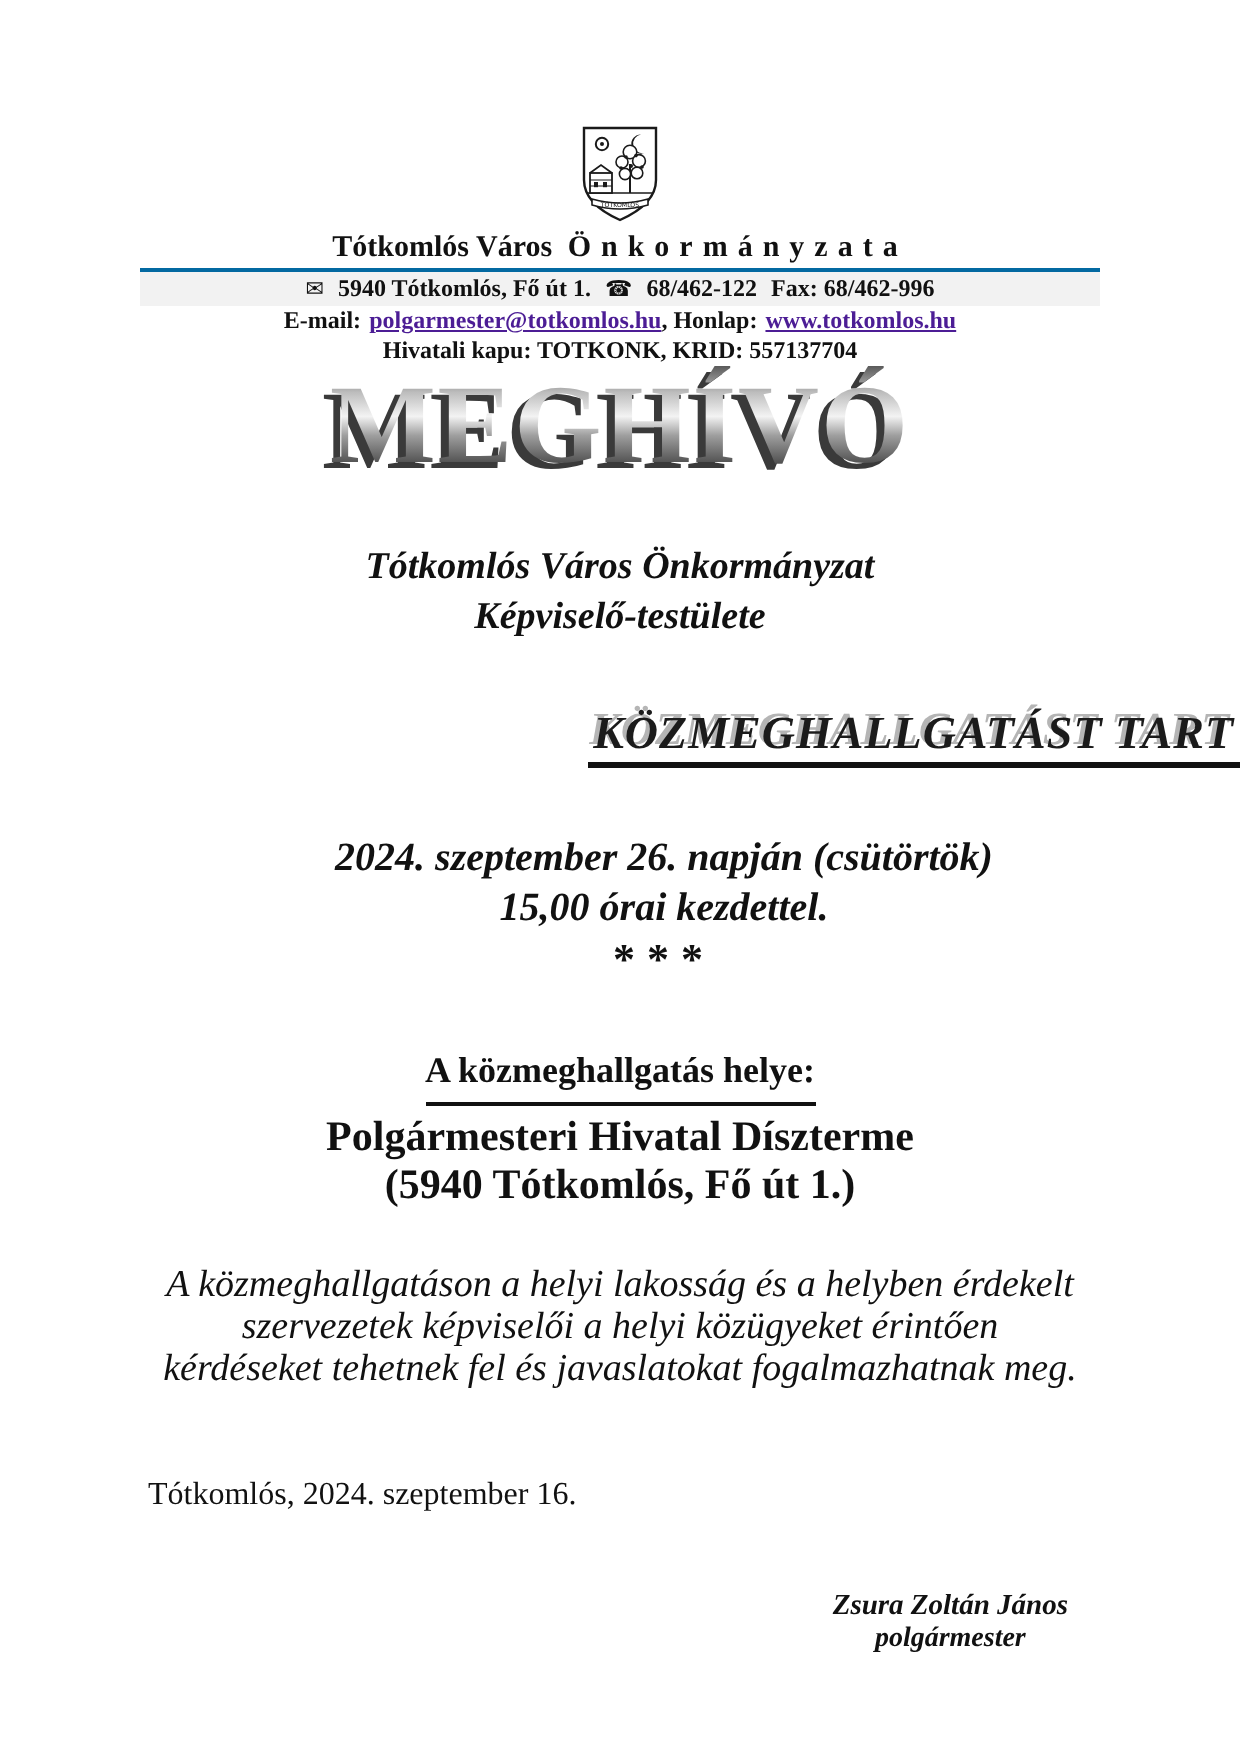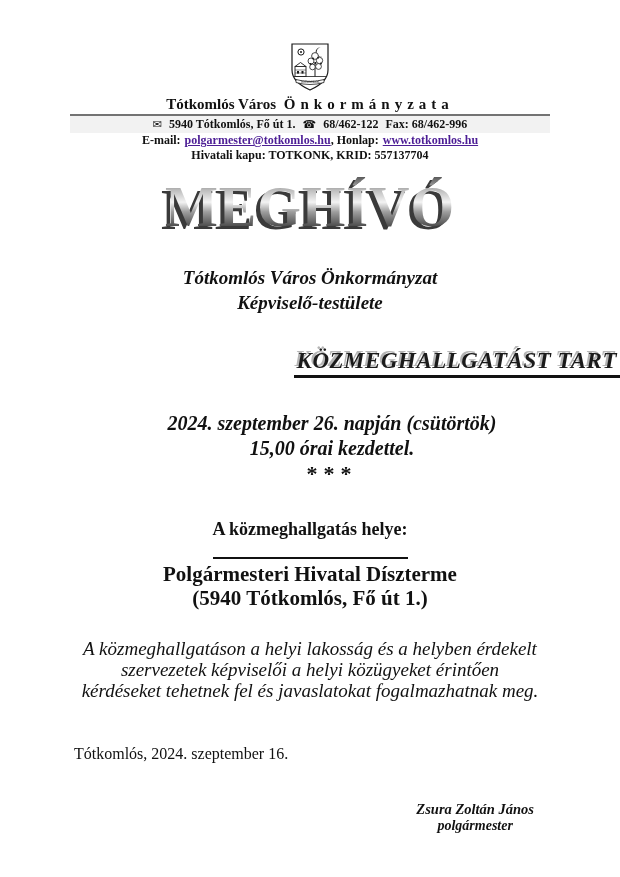--- a/index.html
+++ b/index.html
@@ -8,54 +8,54 @@
     width: 620px;
     height: 877px;
     margin: 0 auto;
     background: #ffffff;
     overflow: hidden;
     font-family: "Liberation Serif", serif;
     color: #111;
   }
 
   
-  .letterhead { padding-top: 42px; }
+  .letterhead { padding-top: 62px; }
   .coat { display: block; margin: 0 auto; height: 52px; width: 44px; }
   .org-name {
     text-align: center;
     font-weight: bold;
     font-size: 15px;
     line-height: 18px;
     margin-top: 1px;
     white-space: nowrap;
   }
   .org-name .spaced { letter-spacing: 5px; margin-left: 4px; }
 
   .contact-band { width: 480px; margin: 1px auto 0 auto; text-align: center; }
   .contact-row1 {
     background: #f2f2f2;
-    border-top: 2px solid #737373;
+    border-top: 2px solid #0369a1;
     font-weight: bold;
     font-size: 12px;
     line-height: 16px;
     white-space: nowrap;
   }
   .contact-row2, .contact-row3 {
     font-weight: bold;
     font-size: 12px;
     line-height: 15px;
     white-space: nowrap;
   }
   .glyph-icon { font-family: "DejaVu Sans", sans-serif; font-size: 11px; }
   .sp-r { margin-right: 4px; }
   .sp-l { margin-left: 4px; }
   .link { color: #4c1d95; text-decoration: underline; font-weight: bold; cursor: pointer; }
 
   
-  .meghivo-wrap { position: relative; height: 64px; margin-top: 14px; }
+  .meghivo-wrap { position: relative; height: 64px; }
   .meghivo-shadow, .meghivo-main {
     position: absolute; left: 0; right: 0; top: 0;
     text-align: center;
     font-weight: bold;
     font-size: 56px;
     line-height: 60px;
     letter-spacing: 1px;
     white-space: nowrap;
   }
   .meghivo-shadow { color: #3a3a3a; transform: translate(-4px, 3px); }
@@ -112,21 +112,21 @@
   }
 
   
   .location-block { margin-top: 34px; text-align: center; }
   .location-heading {
     display: inline-block;
     font-weight: bold;
     font-size: 18px;
     line-height: 20px;
     border-bottom: 2px solid #111;
-    padding-bottom: 18px;
+    padding-bottom: 6px;
   }
   .location-line {
     font-weight: bold;
     font-size: 21px;
     line-height: 24px;
   }
   .location-lines { margin-top: 3px; text-align: center; }
 
   
   .body-paragraph {

